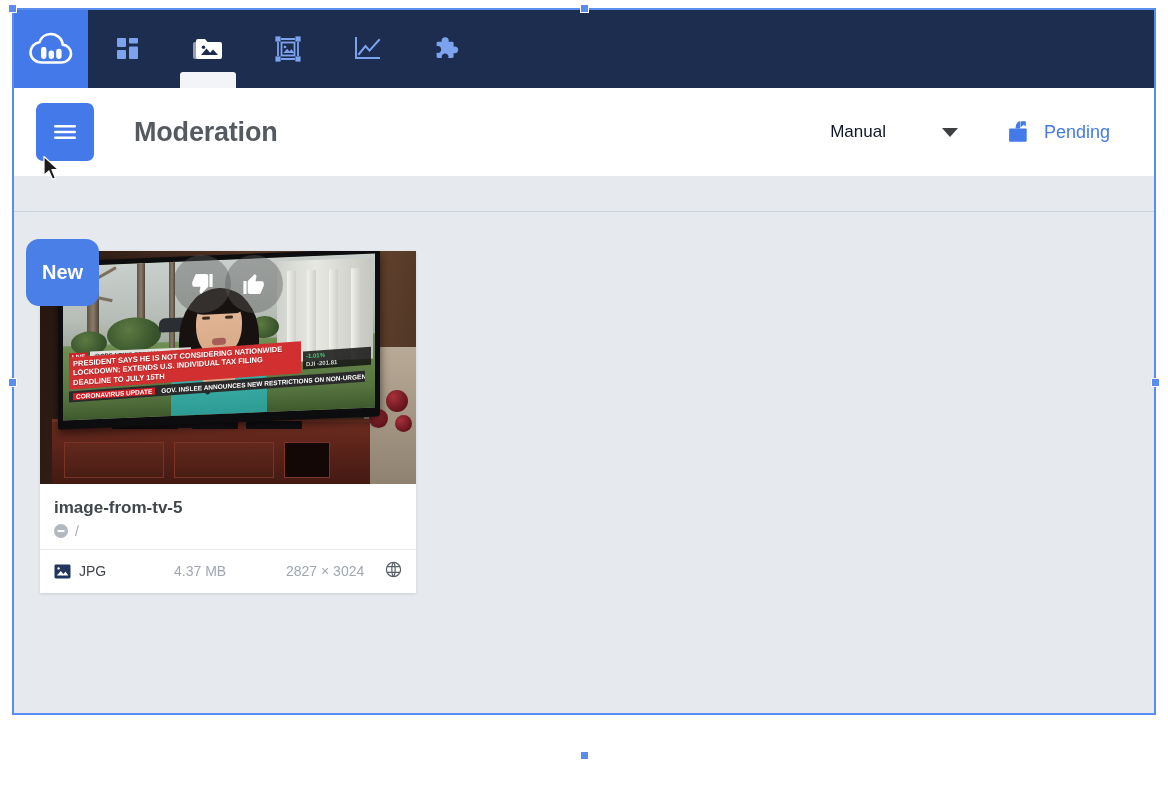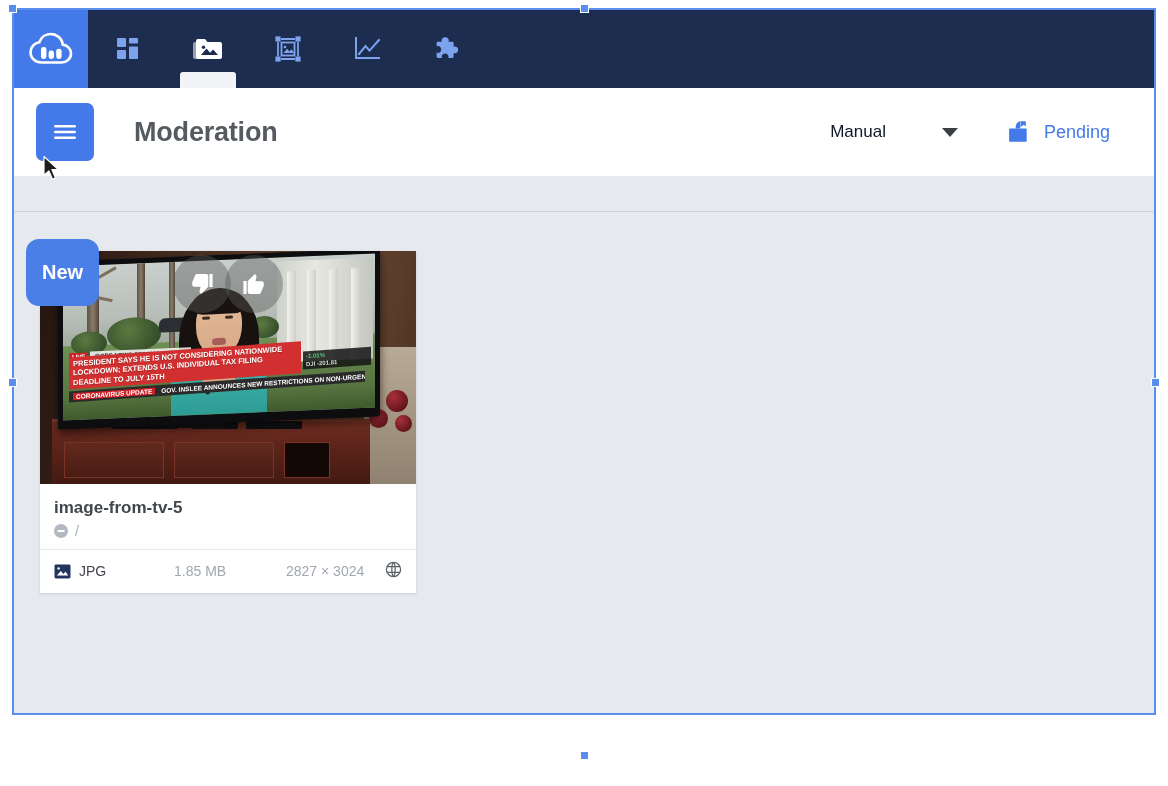--- a/index.html
+++ b/index.html
@@ -656,21 +656,21 @@
 
         <div class="card-meta">
           <div class="meta-format">
             <svg width="17" height="15" viewBox="0 0 17 15" aria-hidden="true">
               <rect x="0.5" y="0.5" width="16" height="14" rx="1.4" fill="#21355e"></rect>
               <path d="M2.8 11.6l4-4.6 2.6 3 2.1-2.4 2.8 4z" fill="#ffffff"></path>
               <circle cx="4.6" cy="4.4" r="1.2" fill="#ffffff"></circle>
             </svg>
             <span class="lbl">JPG</span>
           </div>
-          <div class="meta-size">1.85 MB</div>
+          <div class="meta-size">4.37 MB</div>
           <div class="meta-dims">2827 × 3024</div>
           <div class="meta-globe">
             <svg width="17" height="17" viewBox="0 0 17 17" aria-hidden="true">
               <g fill="none" stroke="#5a6068" stroke-width="1.25">
                 <circle cx="8.5" cy="8.5" r="7.1"></circle>
                 <path d="M8.5 1.4c2.2 2.1 2.2 12 0 14.2M8.5 1.4c-2.2 2.1-2.2 12 0 14.2M1.8 5.6h13.4M1.8 11.4h13.4"></path>
               </g>
             </svg>
           </div>
         </div>

